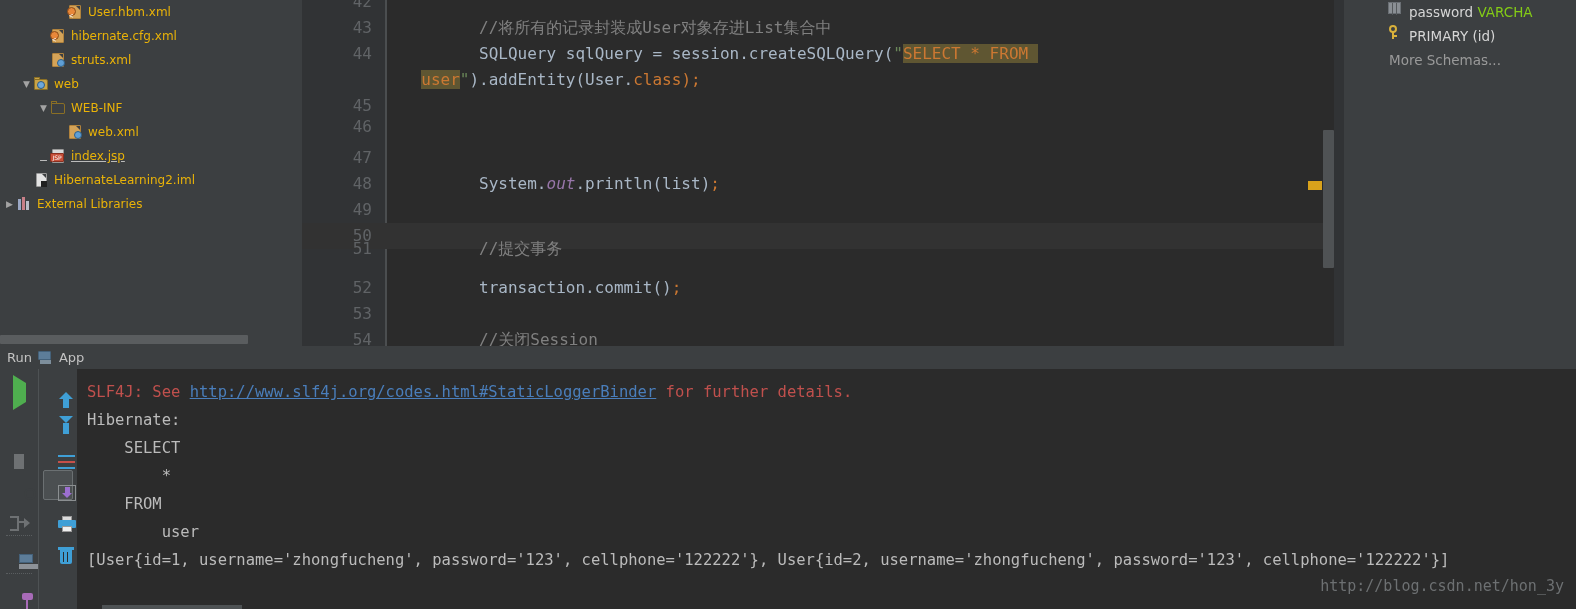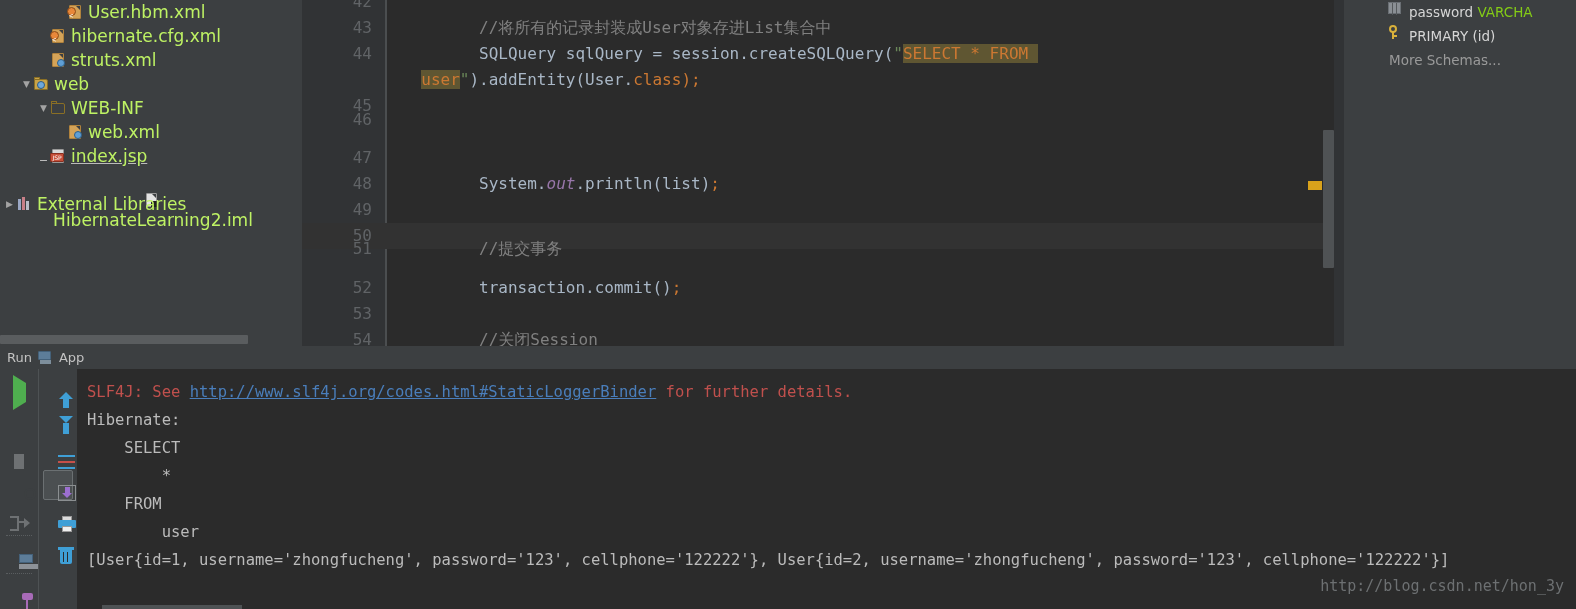--- a/index.html
+++ b/index.html
@@ -15,21 +15,21 @@
   #project-tree {
     position: absolute; left: 0; top: 0; width: 302px; height: 333px;
     background: #3c3f41;
     overflow: hidden;
   }
   .tree-row {
     position: relative; height: 24px; line-height: 24px;
     font-size: 13.5px; color: #bbbbbb; white-space: nowrap;
     display: flex; align-items: center;
   }
-  .tree-label { font-family: "DejaVu Sans", sans-serif; font-size: 17px; color: #bef264; }
+  .tree-label { font-family: "DejaVu Sans", sans-serif; font-size: 12px; color: #eab308; }
   .arrow {
     display: inline-block; width: 13px; text-align: center;
     color: #a3a3a3; font-size: 9px; flex: none;
   }
   .arrow.blank { color: transparent; }
   .ficon { display: inline-block; width: 17px; height: 16px; flex: none; margin-right: 4px; position: relative; }
 
   
   .ic-xml { }
   .ic-xml .pg { position:absolute; left:2px; top:1px; width:12px; height:14px; background:#d4a358; border:1px solid #b0823c; border-radius:1px; }
@@ -259,21 +259,21 @@
         <span class="tree-label">web.xml</span>
       </div>
       <div class="tree-row" style="padding-left: 37px; text-decoration: underline;">
         <span class="arrow blank">▶</span>
         <span class="ficon ic-jsp">
           <span class="pg"></span>
           <span class="tag">JSP</span>
         </span>
         <span class="tree-label">index.jsp</span>
       </div>
-      <div class="tree-row" style="padding-left: 4px; flex-direction: column;">
+      <div class="tree-row" style="padding-left: 20px;">
         <span class="arrow blank">▶</span>
         <span class="ficon ic-doc">
           <span class="pg"></span>
           <span class="sq"></span>
         </span>
         <span class="tree-label">HibernateLearning2.iml</span>
       </div>
       <div class="tree-row" style="padding-left: 3px;">
         <span class="arrow">▶</span>
         <span class="ficon ic-lib">
@@ -290,21 +290,21 @@
 
   <div id="editor">
     <div id="gutter"></div>
     <div id="gutter-sep"></div>
     <div id="code-lines">
         <div class="code-line" style="top: -11px;"><span class="lnum">42</span><span class="ltext"></span></div>
         <div class="code-line" style="top: 15px;"><span class="lnum">43</span><span class="ltext"><span class="c-comment">        //将所有的记录封装成User对象存进List集合中</span></span></div>
         <div class="code-line" style="top: 41px;"><span class="lnum">44</span><span class="ltext"><span class="c-plain">        </span><span class="c-plain">SQLQuery sqlQuery = session.createSQLQuery(</span><span class="c-str">"</span><span class="hl-find">SELECT * FROM </span></span></div>
         <div class="code-line" style="top: 67px;"><span class="lnum"></span><span class="ltext"><span class="c-plain">  </span><span class="hl-find">user</span><span class="c-str">"</span><span class="c-plain">).addEntity(User.</span><span class="c-kw">class</span><span class="c-punct">);</span></span></div>
         <div class="code-line" style="top: 93px;"><span class="lnum">45</span><span class="ltext"></span></div>
-        <div class="code-line" style="top: 107px;"><span class="lnum">46</span></div>
+        <div class="code-line" style="top: 114px;"><span class="lnum">46</span></div>
         <div class="code-line" style="top: 145px;"><span class="lnum">47</span><span class="ltext"></span></div>
         <div class="code-line" style="top: 171px;"><span class="lnum">48</span><span class="ltext"><span class="c-plain">        System.</span><span class="c-static">out</span><span class="c-plain">.println(list)</span><span class="c-punct">;</span></span></div>
         <div class="code-line" style="top: 197px;"><span class="lnum">49</span><span class="ltext"></span></div>
         <div class="code-line cur" style="top: 223px;"><span class="lnum">50</span><span class="ltext"></span></div>
         <div class="code-line" style="top: 236px;"><span class="lnum">51</span><span class="ltext"><span class="c-comment">        //提交事务</span></span></div>
         <div class="code-line" style="top: 275px;"><span class="lnum">52</span><span class="ltext"><span class="c-plain">        transaction.commit()</span><span class="c-punct">;</span></span></div>
         <div class="code-line" style="top: 301px;"><span class="lnum">53</span><span class="ltext"></span></div>
         <div class="code-line" style="top: 327px;"><span class="lnum">54</span><span class="ltext"><span class="c-comment">        //关闭Session</span></span></div>
       </div>
     <div id="ed-right-edge"></div>

